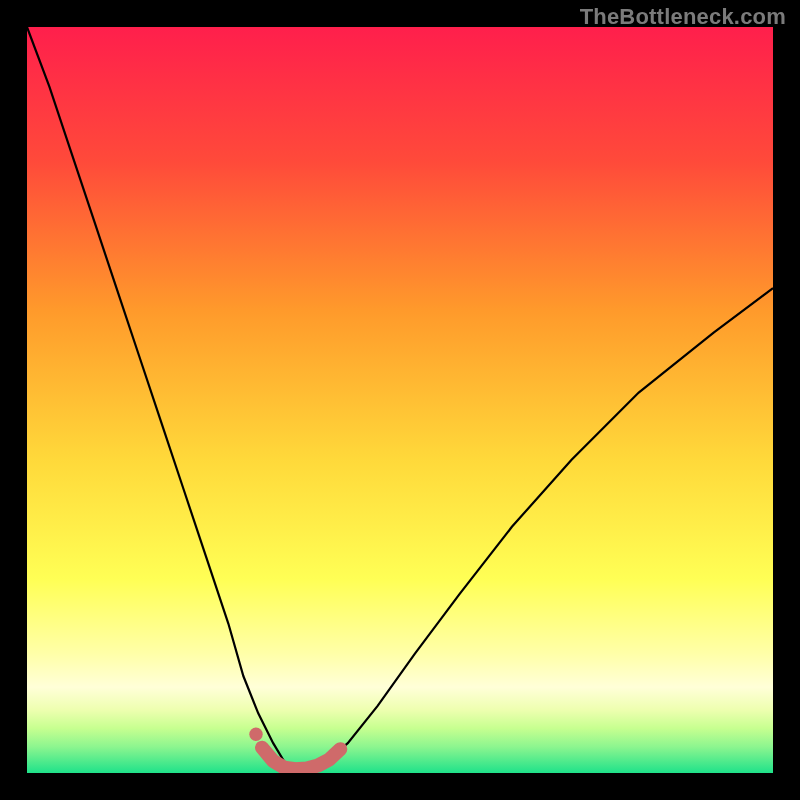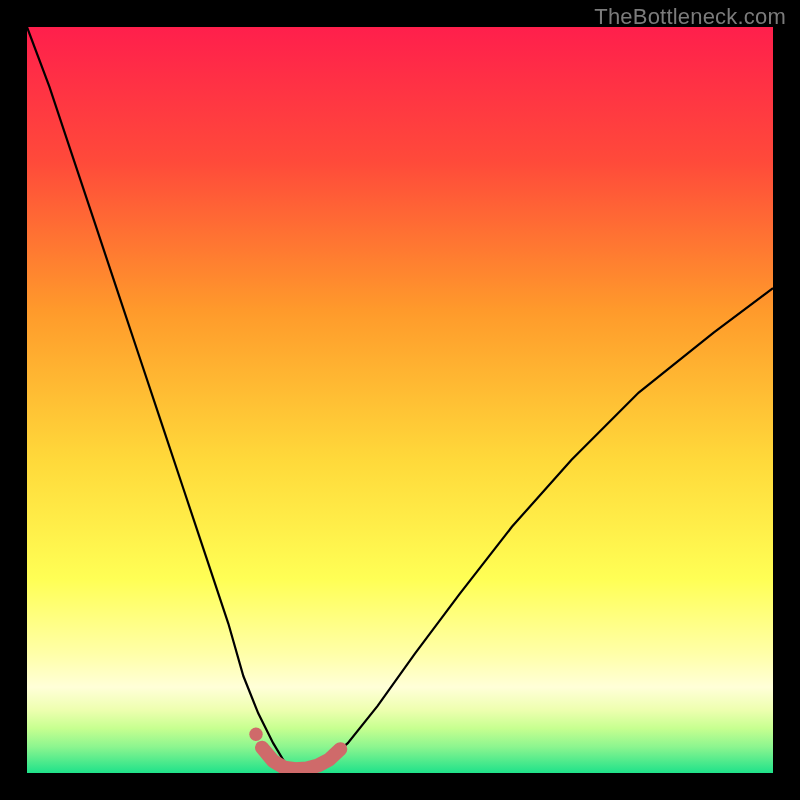--- a/index.html
+++ b/index.html
@@ -16,21 +16,21 @@
     width: 800px;
     height: 800px;
     background: #000;
   }
   .watermark {
     position: absolute;
     top: 4px;
     right: 14px;
     color: #7b7b7b;
     font-size: 22px;
-    font-weight: 400;
+    font-weight: 700;
     letter-spacing: 0.2px;
     z-index: 10;
   }
   
   svg.plot {
     position: absolute;
     left: 27px;
     top: 27px;
     width: 746px;
     height: 746px;

